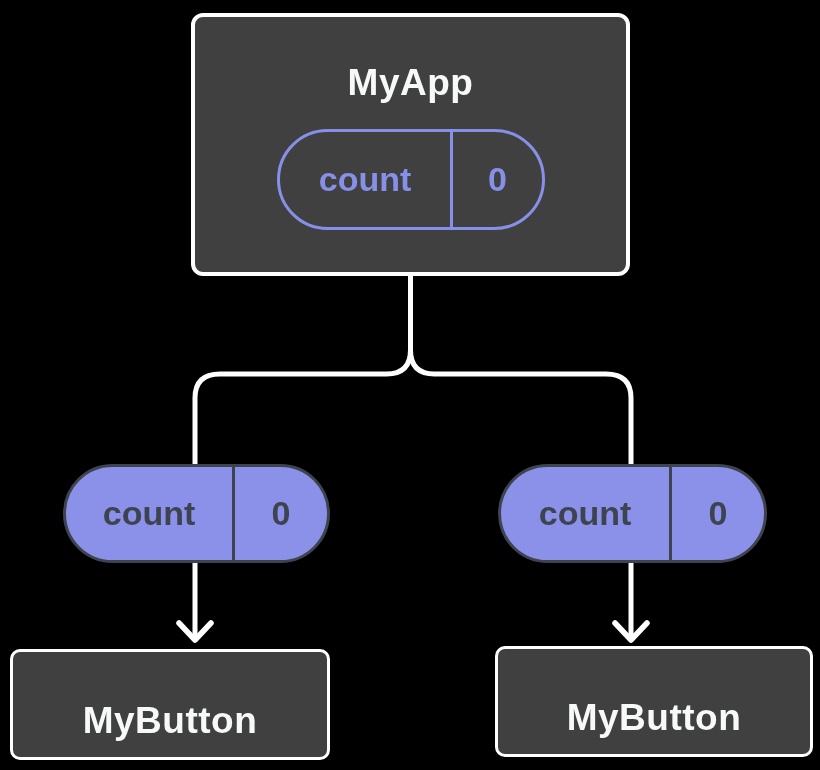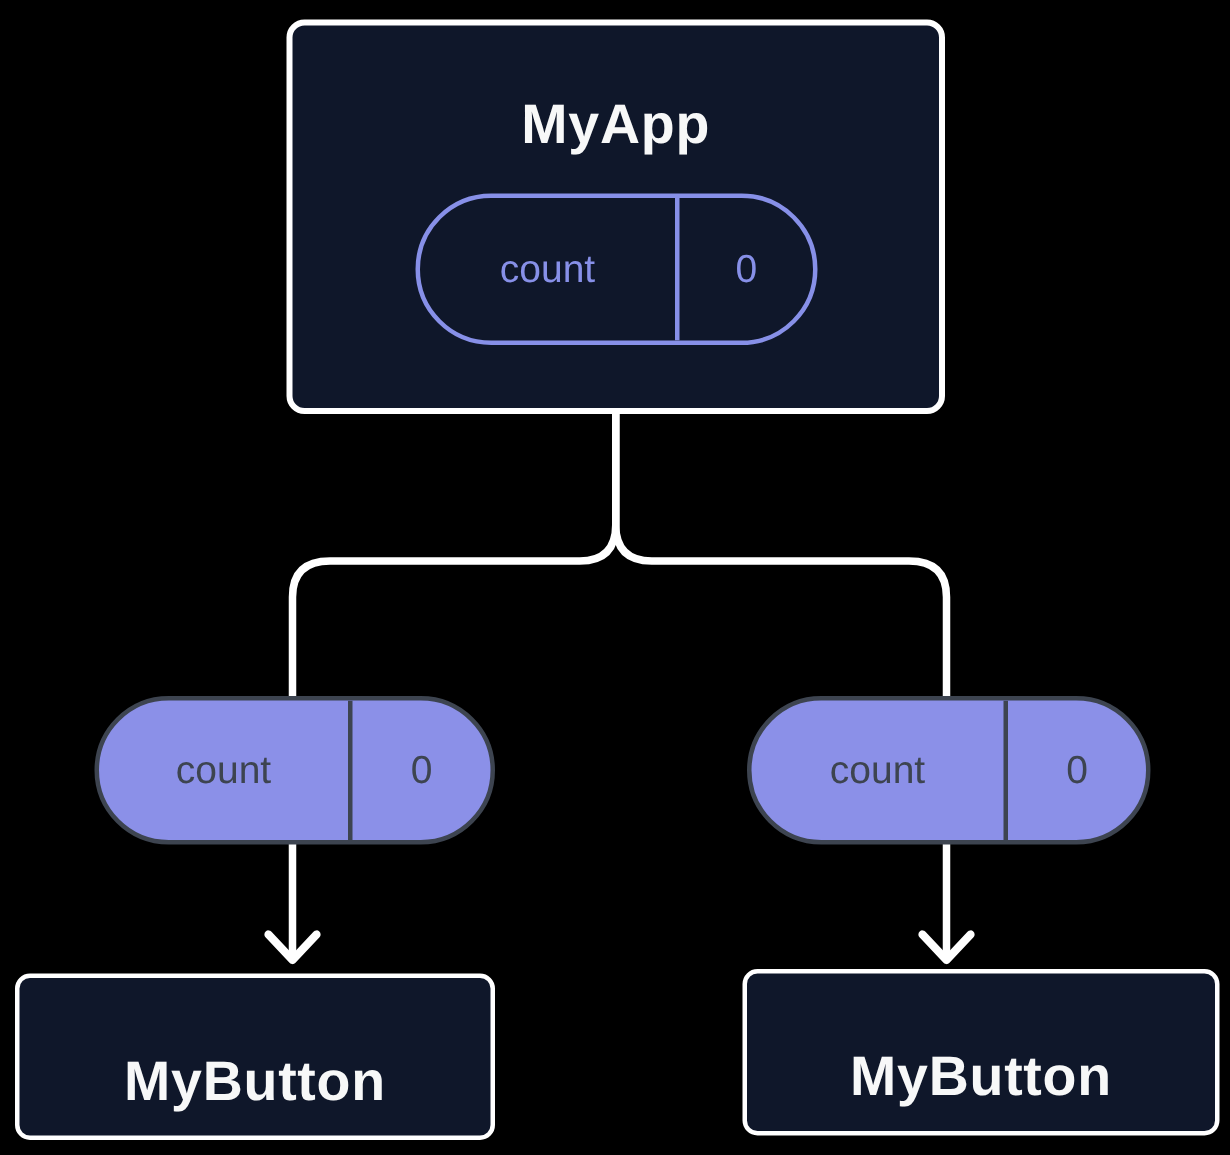--- a/index.html
+++ b/index.html
@@ -11,21 +11,21 @@
   }
   .stage { position: relative; width: 820px; height: 770px; }
 
   .connectors {
     position: absolute; left: 0; top: 0; width: 820px; height: 770px;
     z-index: 0;
   }
 
   .card {
     position: absolute;
-    background: #0f172a;
+    background: #404040;
     border: 4px solid #ffffff;
     border-radius: 12px;
     box-sizing: border-box;
     z-index: 1;
   }
   .card-root { left: 191px; top: 13px; width: 439px; height: 263px; }
   .card-leaf { border-radius: 10px; border-width: 3px; }
   .card-leaf-left  { left: 10px;  top: 649px; width: 320px; height: 111px; }
   .card-leaf-right { left: 495px; top: 646px; width: 318px; height: 111px; }
 
@@ -39,22 +39,23 @@
   }
   .card-root .card-title { top: 45px; }
   .card-leaf .card-title { top: 0; bottom: 0; display: flex; align-items: center; justify-content: center; margin-top: 32px; }
 
   .pill {
     position: absolute;
     display: flex;
     box-sizing: border-box;
     border-radius: 60px;
     overflow: hidden;
-    font-size: 26px;
+    font-size: 34px;
     z-index: 2;
+    font-weight: bold;
   }
   .pill-cell {
     display: flex; align-items: center; justify-content: center;
     box-sizing: border-box;
   }
   .pill-name { flex: 1 1 auto; }
 
   
   .pill-outlined {
     left: 82px; top: 112px;

